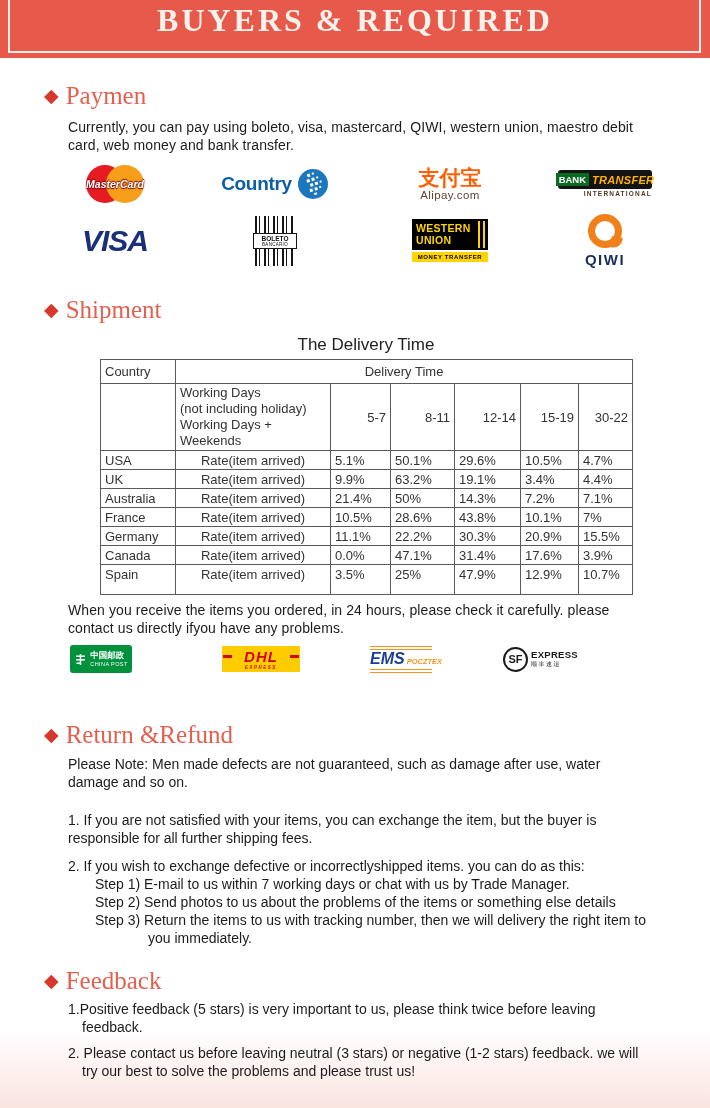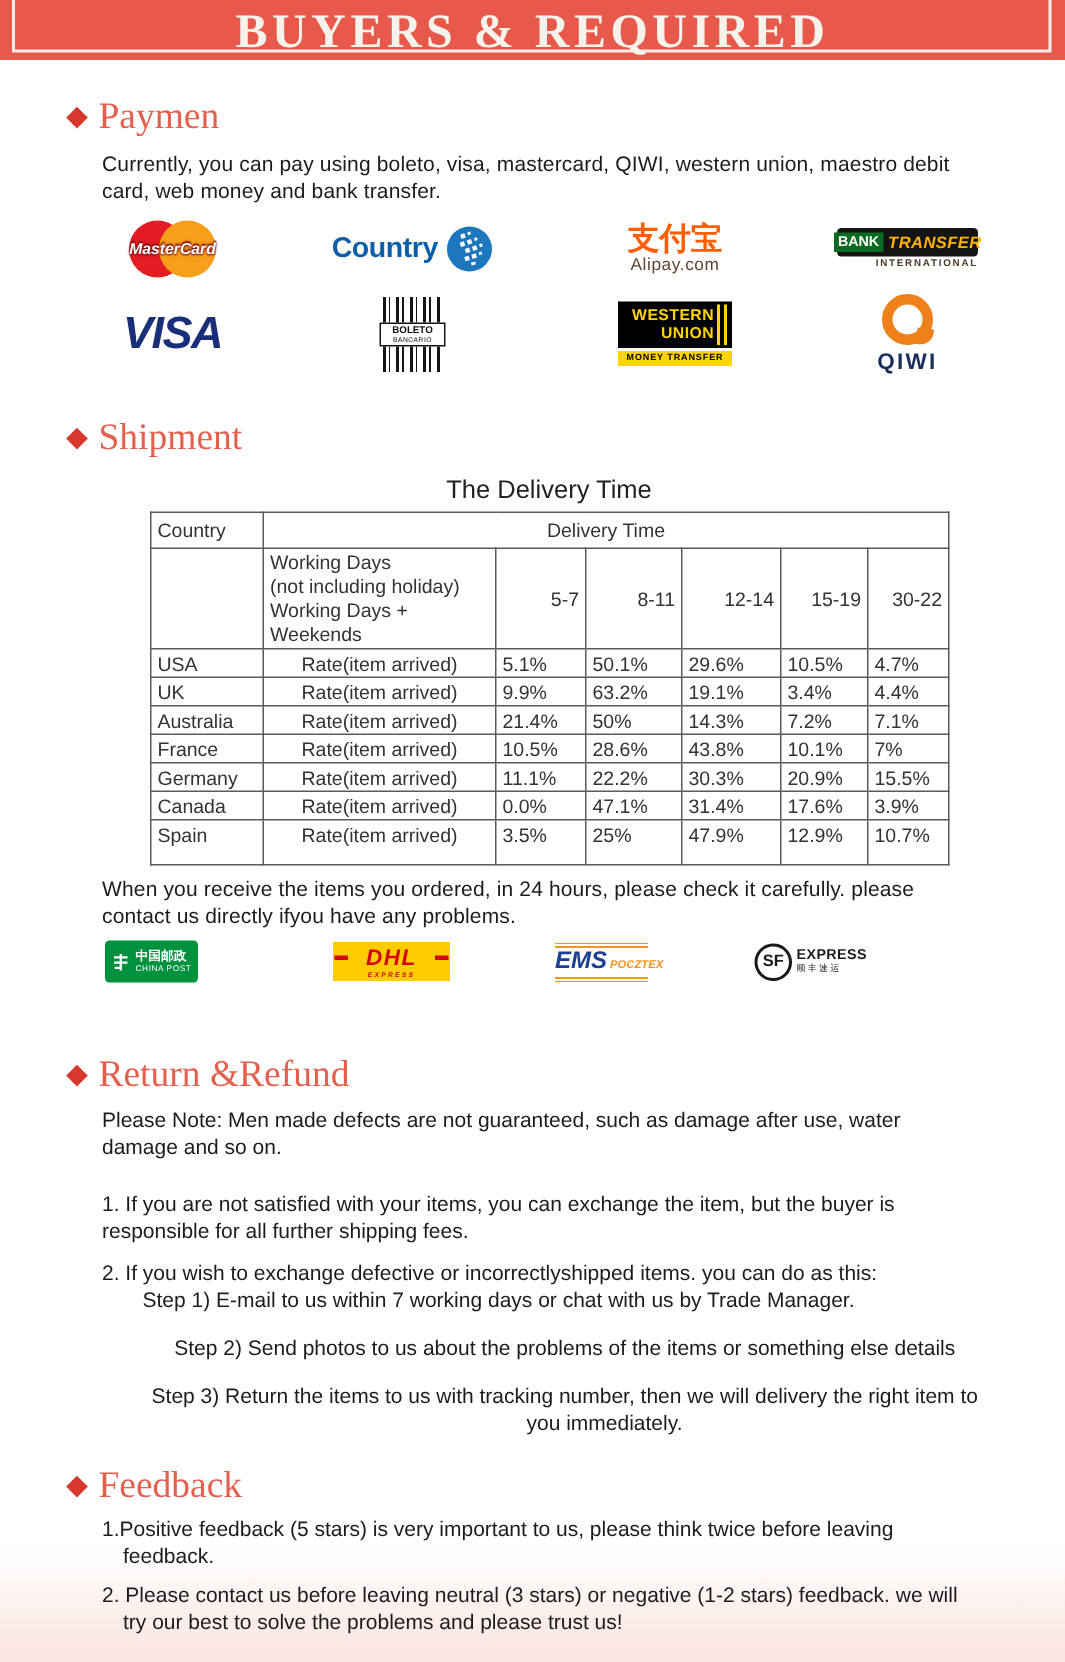--- a/index.html
+++ b/index.html
@@ -8,21 +8,21 @@
     font-family:"Liberation Sans", sans-serif;
     color:#1c1c1c;
     background:#fff;
   }
   .page {
     position:relative; width:710px; height:1108px; overflow:hidden;
     background:linear-gradient(180deg,#ffffff 0%,#ffffff 93%,#fae4e0 100%);
   }
 
   
-  .banner { position:relative; height:40px; background:#e7594a; }
+  .banner { position:relative; height:58px; background:#e7594a; }
   .banner-inner {
     position:absolute; left:8px; right:9px; top:-10px; bottom:5px;
     border:2px solid #f6efe9; pointer-events:none;
   }
   .banner-title {
     position:absolute; left:0; right:0; top:1px; text-align:center;
     font-family:"Liberation Serif", serif; font-weight:bold;
     font-size:32px; letter-spacing:3px; color:#f8f2ec; line-height:38px;
   }
 
@@ -71,21 +71,21 @@
       repeating-linear-gradient(90deg,#161616 0 2px,#fff 2px 4px,#161616 4px 5px,#fff 5px 9px);
   }
   .boleto-label {
     position:absolute; top:17px; left:-2px; right:-2px; background:#fff; border:1px solid #161616;
     text-align:center; line-height:1.15; padding:1px 0;
   }
   .boleto-l1 { font-size:6.5px; font-weight:bold; color:#111; }
   .boleto-l2 { font-size:4.5px; color:#111; letter-spacing:0.3px; }
 
   .wu { width:76px; }
-  .wu-top { position:relative; background:#000; color:#ffd400; text-align:right; font-weight:bold;
+  .wu-top { position:relative; background:#000; color:#ffd400; text-align:left; font-weight:bold;
     font-size:10.5px; line-height:1.05; padding:4px 12px 4px 4px; letter-spacing:0.3px; }
   .wu-bars { position:absolute; right:2px; top:2px; bottom:2px; width:8px;
     background:repeating-linear-gradient(90deg,#ffd400 0 2px,#000 2px 4.5px); }
   .wu-bottom { background:#ffd400; color:#000; text-align:center; font-size:6px; font-weight:bold;
     padding:2px 0; margin-top:2px; letter-spacing:0.6px; }
 
   .qiwi { display:flex; flex-direction:column; align-items:center; }
   .qiwi-q { position:relative; width:34px; height:34px; border:7px solid #f08019; border-radius:50%; }
   .qiwi-q::after {
     content:""; position:absolute; right:-7px; bottom:-7px; width:11px; height:11px;
@@ -137,21 +137,21 @@
   .sf-en { font-weight:bold; font-size:9.5px; color:#1a1a1a; letter-spacing:0.3px; }
   .sf-cn { font-size:6px; color:#1a1a1a; letter-spacing:1.5px; margin-top:1px; }
 
   
   .ret-item { margin-left:68px; width:585px; font-size:14px; line-height:18px; }
   .step { margin-left:68px; width:590px; font-size:14px; line-height:18px; padding-left:80px; text-indent:-53px; }
   .fb-item { margin-left:68px; width:585px; font-size:14px; line-height:18px; padding-left:14px; text-indent:-14px; }
 
   
   .mt6{margin-top:6px;} .mt8{margin-top:8px;} .mt10{margin-top:10px;}
-  .mt14{margin-top:14px;text-align:center;} .mt20{margin-top:20px;} .mt24{margin-top:24px;} .mt28{margin-top:28px;} .mt48{margin-top:48px;}
+  .mt14{} .mt20{margin-top:20px;} .mt24{margin-top:24px;} .mt28{margin-top:28px;} .mt48{margin-top:48px;}
 </style>
 </head>
 <body>
 
 <div class="page">
 
   <div class="banner">
     <div class="banner-inner"></div>
     <div class="banner-title">BUYERS &amp; REQUIRED</div>
   </div>

